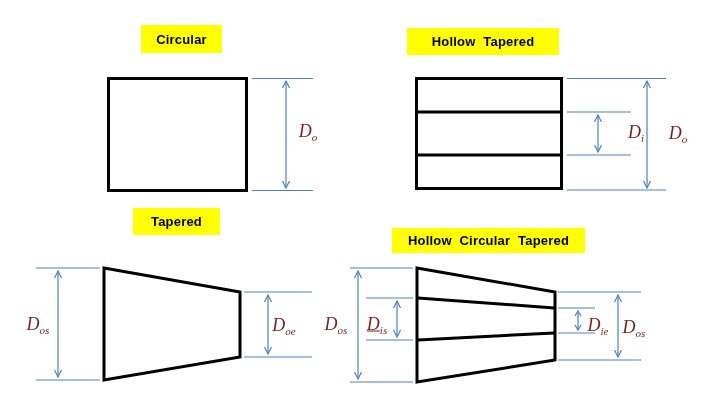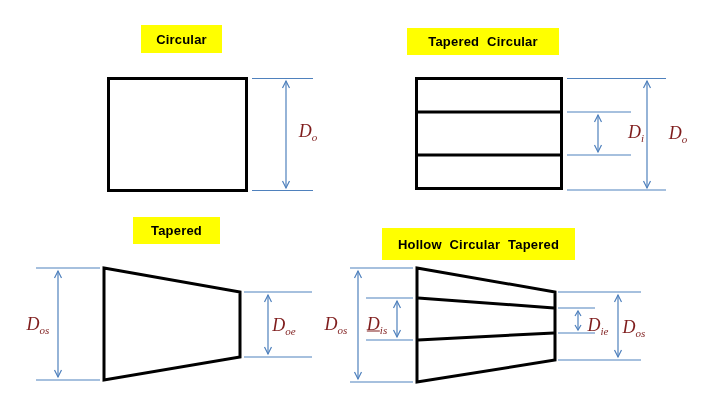--- a/index.html
+++ b/index.html
@@ -106,25 +106,25 @@
       <line class="ext" x1="558" y1="292" x2="641" y2="292"></line>
       <line class="ext" x1="558" y1="360" x2="641" y2="360"></line>
       <line class="aline" x1="618" y1="295" x2="618" y2="357"></line>
       <polyline class="head" points="614.5,302 618,295 621.5,302"></polyline>
       <polyline class="head" points="614.5,350 618,357 621.5,350"></polyline>
     </g>
   </svg>
 
   <div class="title" style="left:141px;top:25px;width:81px;height:28px;">Circular</div>
 
-  <div class="title" style="left:407px;top:28px;width:152px;height:27px;">Tapered Circular</div>
+  <div class="title" style="left:407px;top:28px;width:152px;height:27px;">Hollow Tapered</div>
 
-  <div class="title" style="left:133px;top:217px;width:87px;height:27px;">Tapered</div>
+  <div class="title" style="left:133px;top:208px;width:87px;height:27px;">Tapered</div>
 
-  <div class="title" style="left:382px;top:228px;width:193px;height:32px;">Hollow Circular Tapered</div>
+  <div class="title" style="left:392px;top:228px;width:193px;height:25px;">Hollow Circular Tapered</div>
 
   <span class="dim-label" style="left:308px;top:131px;"><i>D</i><sub>o</sub></span>
 
   <span class="dim-label" style="left:619px;top:132px;margin-left:17px;"><i>D</i><sub>i</sub></span>
 
   <span class="dim-label" style="left:678px;top:133px;"><i>D</i><sub>o</sub></span>
 
   <span class="dim-label" style="left:38px;top:324px;"><i>D</i><sub>os</sub></span>
 
   <span class="dim-label" style="left:284px;top:325px;"><i>D</i><sub>oe</sub></span>

